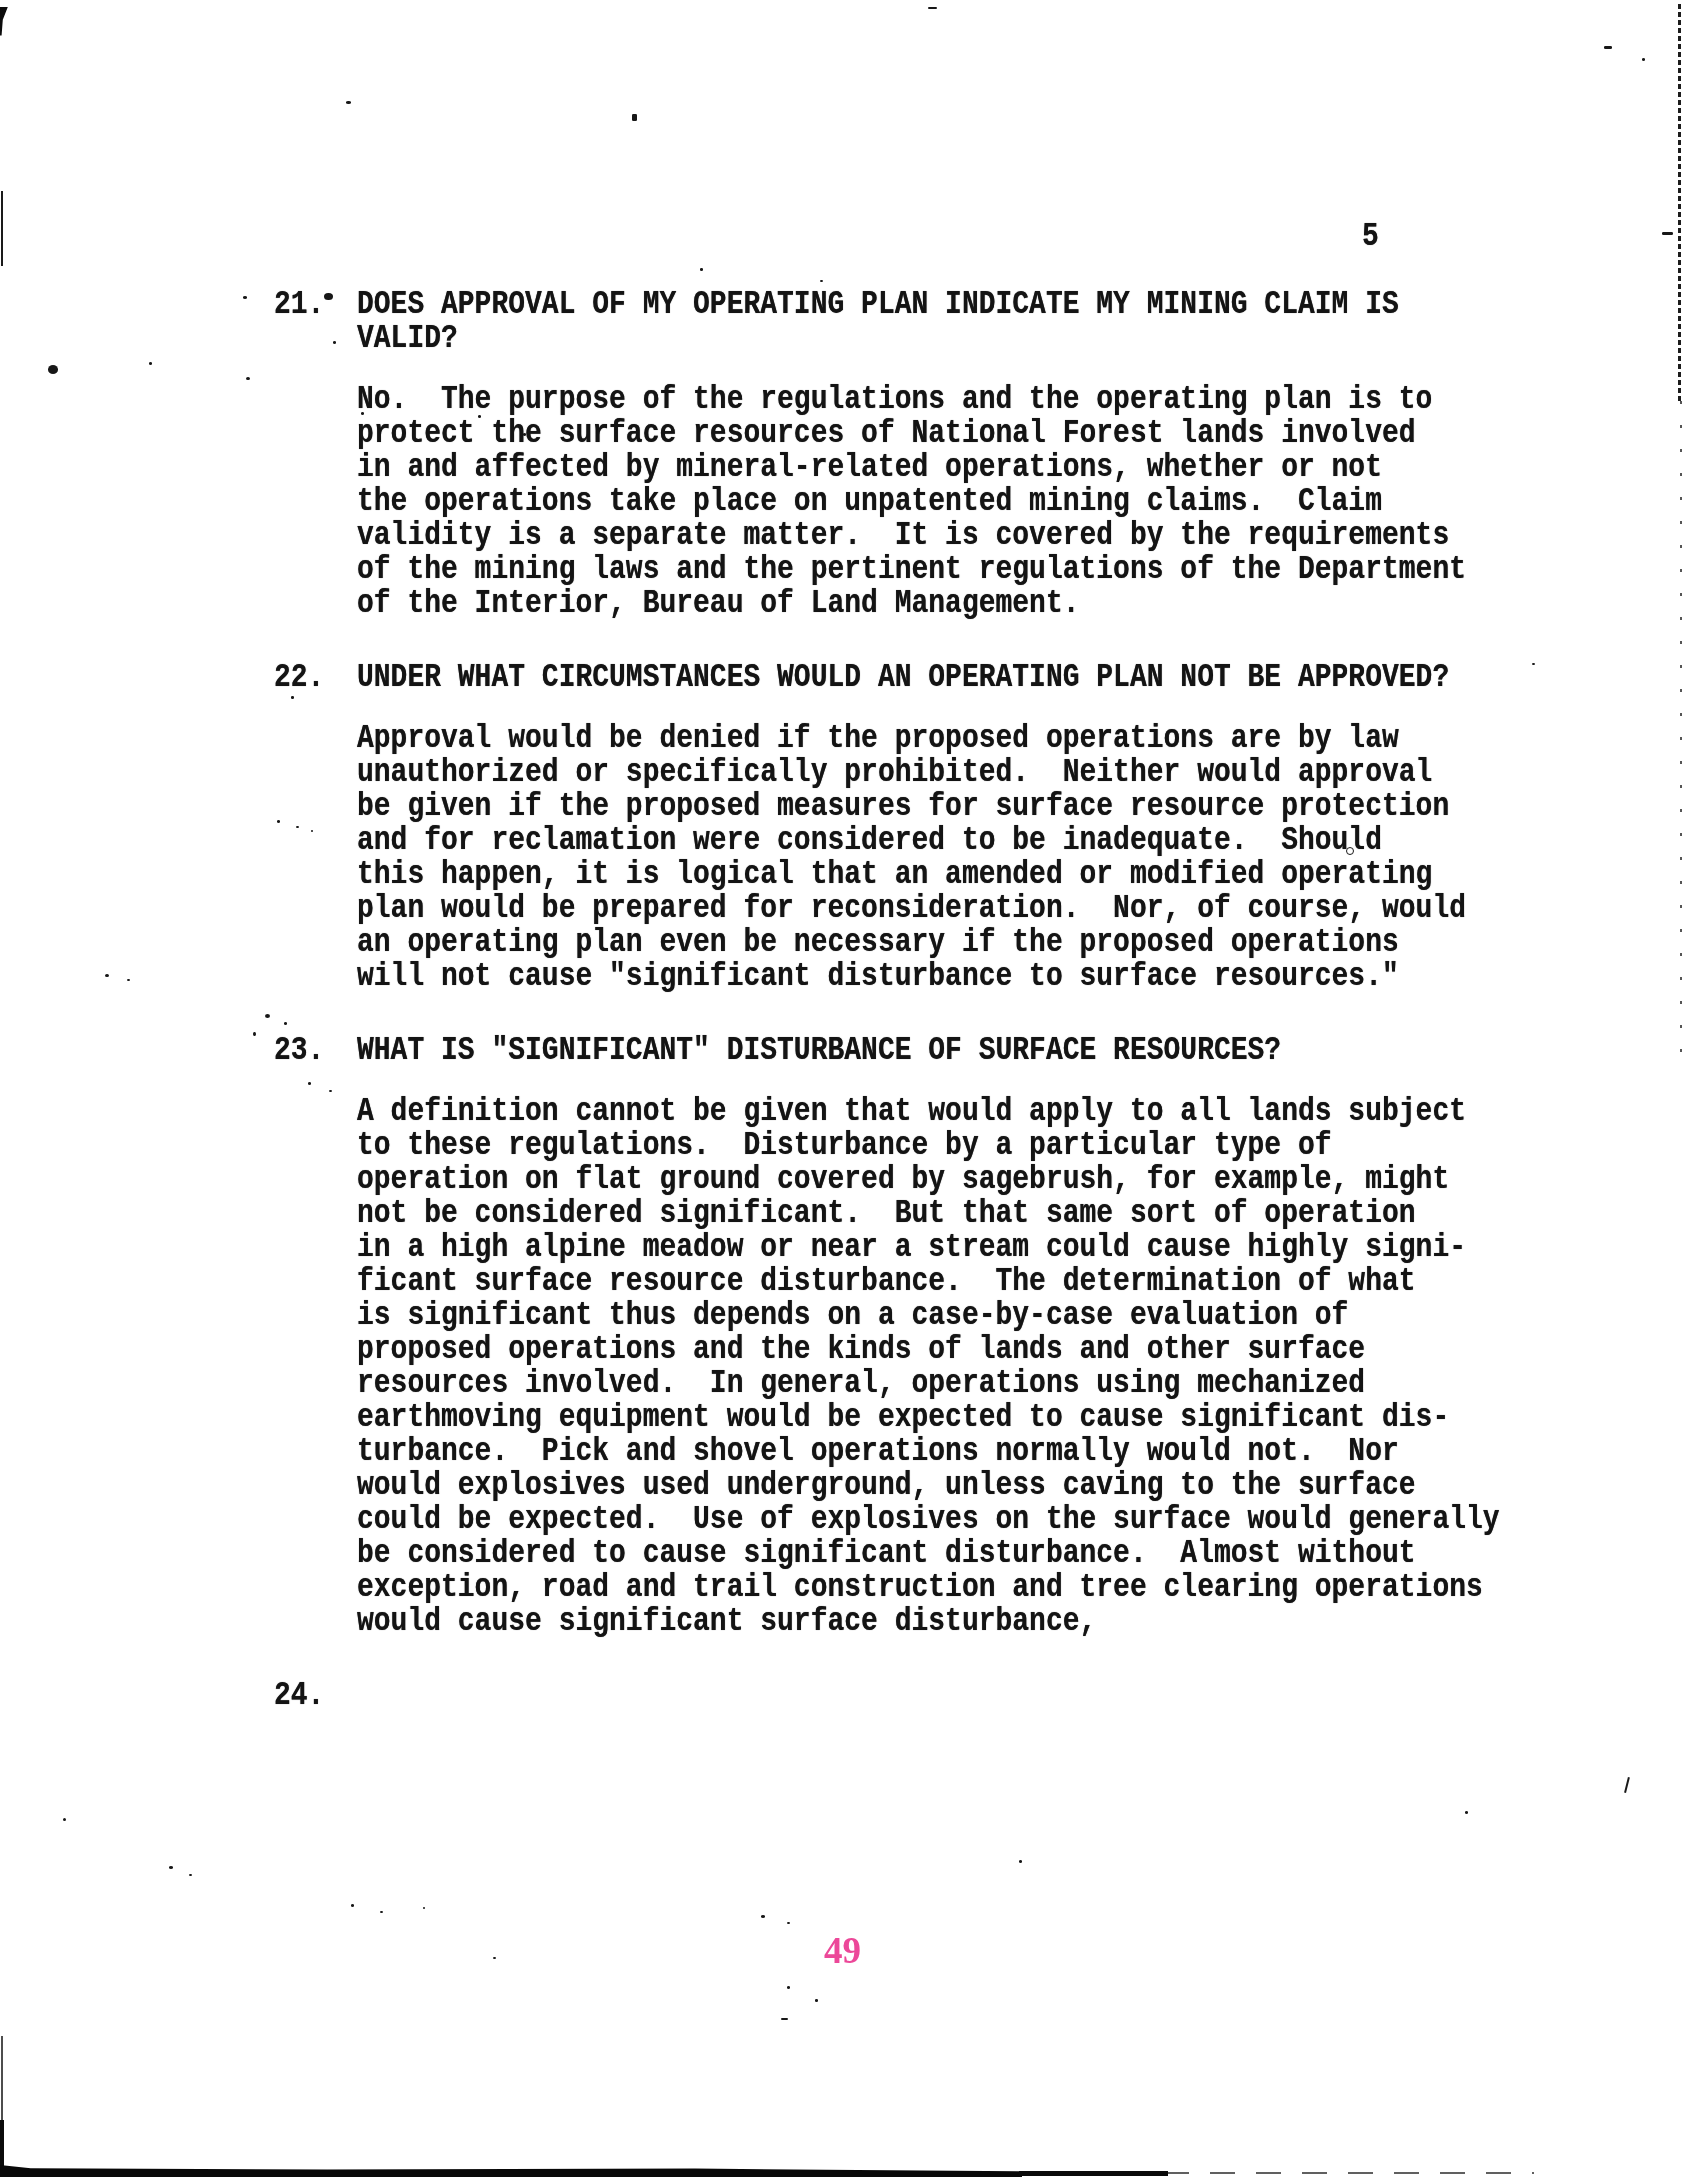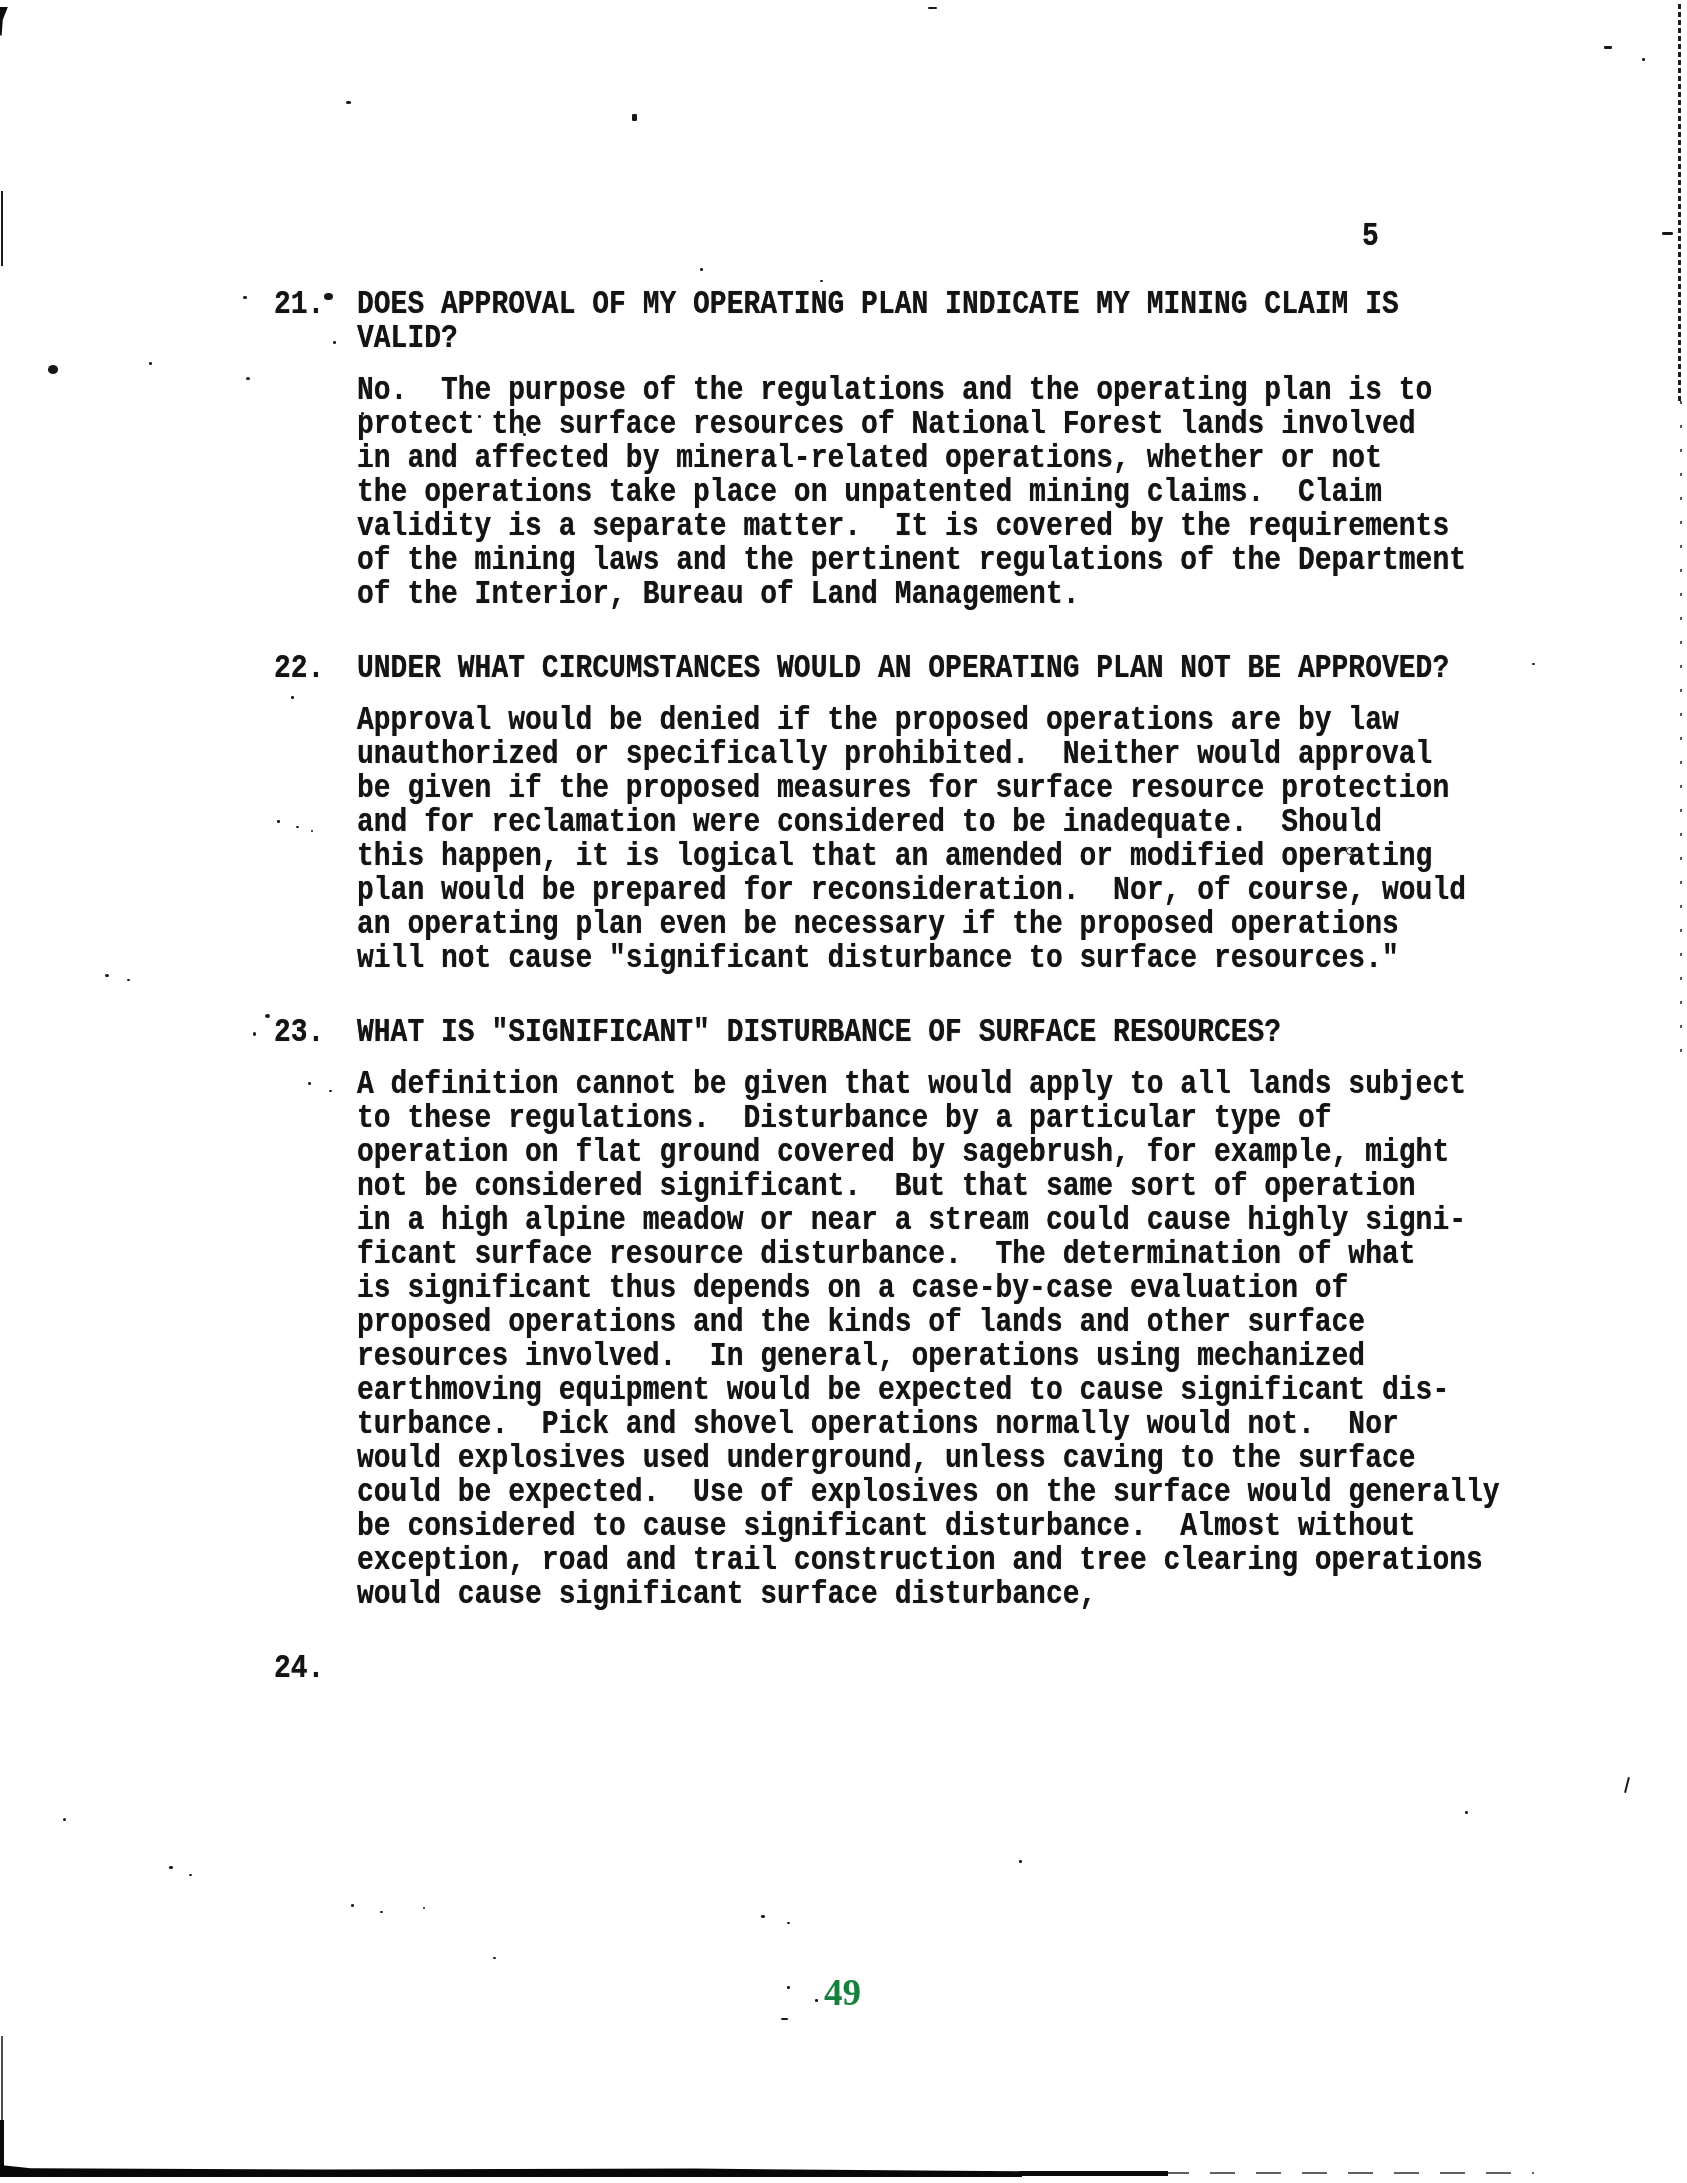--- a/index.html
+++ b/index.html
@@ -15,38 +15,38 @@
   }
   
   .doc-body{position:absolute;top:288px;left:0;right:16px;}
   .question{position:relative;padding-left:357px;margin-bottom:40px;}
   .q-number{
     position:absolute;left:274px;top:0;
     font-size:28px;line-height:34px;white-space:pre;
     transform:scaleY(1.2);transform-origin:0 60%;
   }
   .q-heading{}
-  .q-answer{margin-top:18px;}
+  .q-answer{margin-top:27px;}
   .line{
     font-size:28px;line-height:34px;white-space:pre;
     transform:scaleY(1.2);transform-origin:0 60%;
     text-shadow:0 0 0.7px rgba(10,10,10,.75);
   }
   .q-number{text-shadow:0 0 0.7px rgba(10,10,10,.75);}
   .page-num-top{
     position:absolute;left:1362px;top:220px;
     font-size:28px;line-height:34px;
     transform:scaleY(1.2);transform-origin:0 60%;
     text-shadow:0 0 0.7px rgba(10,10,10,.75);
   }
   .page-num-bottom{
-    position:absolute;left:824px;top:1974px;
+    position:absolute;left:824px;top:1932px;
     font-family:"Liberation Serif","DejaVu Serif",serif;
     font-weight:700;font-size:37px;line-height:37px;
-    color:#15803d;
+    color:#ec4899;
   }
   
   .art{position:absolute;background:#101010;display:block;}
   .sp{position:absolute;background:#171717;border-radius:50%;display:block;}
   .corner-wedge{
     position:absolute;left:0;top:6.6px;width:8px;height:29px;background:#0c0c0c;
     clip-path:polygon(0 0,100% 0,35% 45%,20% 100%,0 100%);
   }
   .right-dots-top{
     position:absolute;left:1678px;top:4px;width:3.3px;height:397px;

